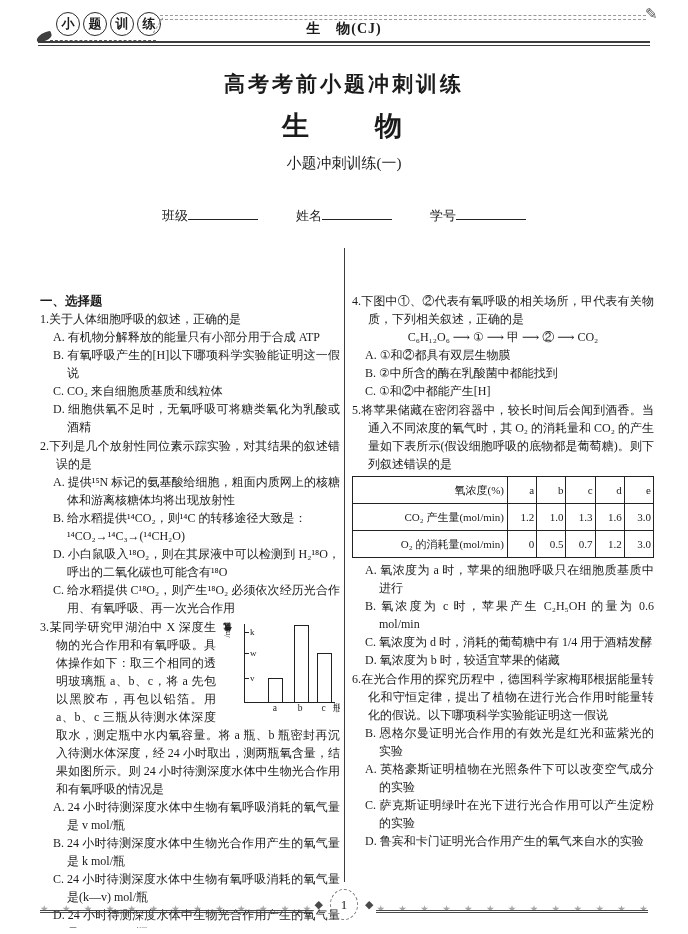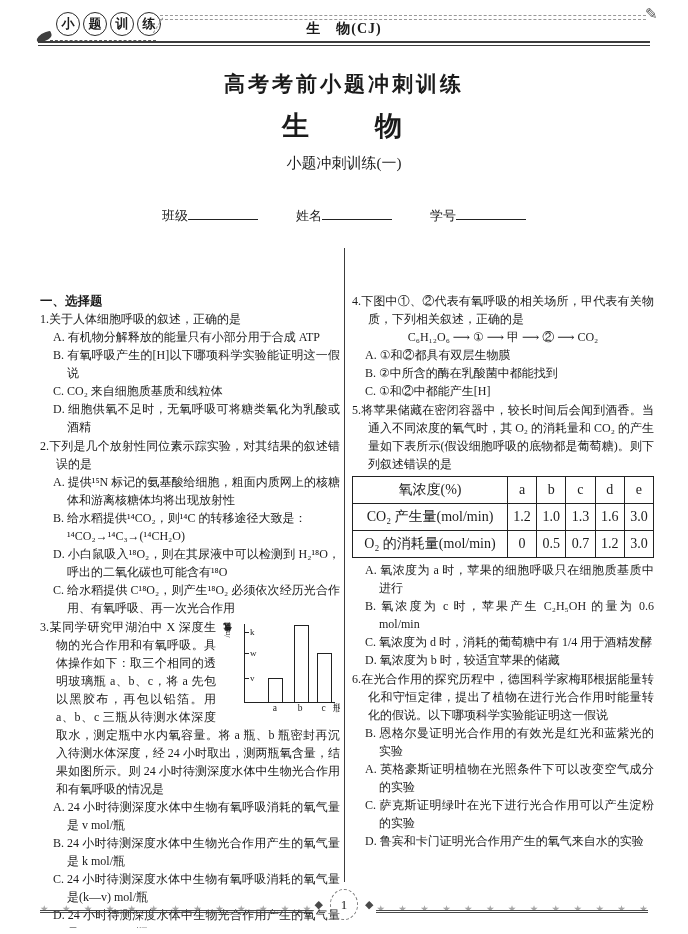--- a/index.html
+++ b/index.html
@@ -55,22 +55,22 @@
                 font-size:8.5px;line-height:10px;letter-spacing:0;}
   .chart-plot{position:absolute;left:22px;top:4px;width:90px;height:78px;
               border-left:1px solid #222;border-bottom:1px solid #222;}
   .bar{position:absolute;bottom:0;width:13px;background:#fff;border:1px solid #222;border-bottom:none;}
   .xcat{position:absolute;top:100%;width:13px;text-align:center;font-size:9.5px;line-height:13px;}
   .ytick{position:absolute;left:0;width:4px;border-top:1px solid #222;}
   .ytick-lab{position:absolute;left:5px;top:-6px;font-size:9px;line-height:11px;}
   .chart-xlabel{position:absolute;left:calc(100% - 2px);top:100%;font-size:9.5px;line-height:13px;}
 
   
-  .qtable{border-collapse:collapse;width:100%;margin:3px 0;text-align:center;
-          font-size:14px;line-height:14px;}
+  .qtable{border-collapse:collapse;width:100%;margin:3px 0;text-align:right;
+          font-size:11px;line-height:14px;}
   .qtable td{border:1px solid #222;padding:6px 2px;}
   .qtable td.rowlab{width:148px;padding:6px 3px;}
 
   
   .footer{position:absolute;left:40px;right:40px;top:889px;display:flex;align-items:center;}
   .star-line{flex:1;border-bottom:3px double #4a4a4a;text-align:center;height:14px;overflow:hidden;}
   .stars{font-size:9.5px;color:#a6a6a6;letter-spacing:5.5px;display:inline-block;
          transform:translateY(2px);white-space:nowrap;}
   .diamond{font-size:11px;color:#4a4a4a;margin:0 3px;}
   .page-circle{width:26px;height:29px;border:1.6px dashed #777;border-radius:50%;

